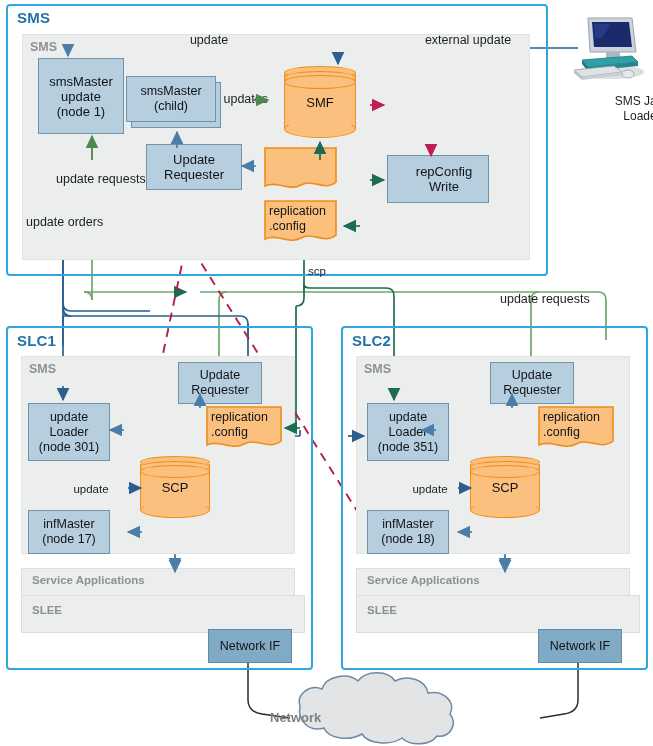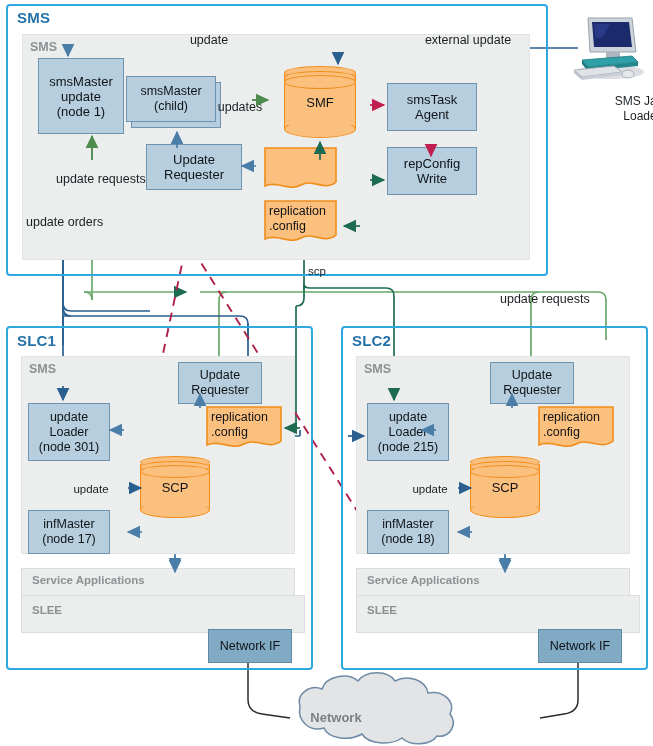--- a/index.html
+++ b/index.html
@@ -224,28 +224,22 @@
 
   <div class="cyl" style="left:284px;top:66px;width:72px;height:72px;">
     <div class="cbody"></div>
     <div class="cbot"></div>
     <div class="crib" style="top:0px;"></div>
     <div class="crib" style="top:5px;"></div>
     <div class="ctop" style="top:9px;height:14px;"></div>
     <div class="clabel">SMF</div>
   </div>
 
-  <div class="node" style="left:387px;top:83px;width:88px;height:46px;">
-    <div>
-      <span>smsTask</span>
-      <span>Agent</span>
-    </div>
-  </div>
-
-  <div class="node" style="left:387px;top:147px;width:88px;height:46px;">
+
+  <div class="node" style="left:387px;top:155px;width:88px;height:46px;padding-left:12px;">
     <div>
       <span>repConfig</span>
       <span>Write</span>
     </div>
   </div>
 
   <div class="doc" style="left:263px;top:146px;width:75px;height:46px;">
     <svg width="75" height="46" viewBox="0 0 75 46">
       <path d="M2,2 L73,2 L73,36 C62,46 50,32 38,39 C26,46 14,34 2,40 Z" fill="#fbc07e" stroke="#f08d19" stroke-width="1.6"></path>
     </svg>
@@ -255,21 +249,21 @@
     <svg width="75" height="46" viewBox="0 0 75 46">
       <path d="M2,2 L73,2 L73,36 C62,46 50,32 38,39 C26,46 14,34 2,40 Z" fill="#fbc07e" stroke="#f08d19" stroke-width="1.6"></path>
     </svg>
     <div class="dlabel">
       <span>replication</span>
       <span>.config</span>
     </div>
   </div>
 
   <div class="wlabel" style="left:169px;top:33px;width:80px;">update</div>
-  <div class="wlabel" style="left:212px;top:100px;width:56px;">updates</div>
+  <div class="wlabel" style="left:212px;top:92px;width:56px;text-align:right;">updates</div>
   <div class="wlabel" style="left:424px;top:33px;width:88px;">
     <span>external</span>
     <span>update</span>
   </div>
   <div class="wlabel" style="left:56px;top:172px;width:76px;">
     <span>update</span>
     <span>requests</span>
   </div>
   <div class="wlabel" style="left:26px;top:215px;width:72px;">
     <span>update</span>
@@ -378,21 +372,21 @@
     <div>
       <span>Update</span>
       <span>Requester</span>
     </div>
   </div>
 
   <div class="node" style="left:367px;top:403px;width:80px;height:56px;font-size:12.5px;">
     <div>
       <span>update</span>
       <span>Loader</span>
-      <span>(node 215)</span>
+      <span>(node 351)</span>
     </div>
   </div>
 
   <div class="doc" style="left:537px;top:405px;width:78px;height:46px;">
     <svg width="78" height="46" viewBox="0 0 78 46">
       <path d="M2,2 L76,2 L76,36 C64,46 51,32 39,39 C27,46 14,34 2,40 Z" fill="#fbc07e" stroke="#f08d19" stroke-width="1.6"></path>
     </svg>
     <div class="dlabel">
       <span>replication</span>
       <span>.config</span>
@@ -420,21 +414,21 @@
   <div class="bar" style="left:356px;top:568px;width:272px;height:26px;"></div>
   <div class="bar-label" style="left:367px;top:574px;">Service Applications</div>
 
   <div class="bar" style="left:356px;top:595px;width:282px;height:36px;"></div>
   <div class="bar-label" style="left:367px;top:604px;">SLEE</div>
 
   <div class="node dark" style="left:538px;top:629px;width:82px;height:32px;font-size:12.5px;">
     <span>Network IF</span>
   </div>
 
-  <div class="cloud-label" style="left:336px;top:710px;width:100px;text-align:center;margin-left:-50px;">Network</div>
+  <div class="cloud-label" style="left:320px;top:710px;width:100px;text-align:left;margin-left:-50px;">Network</div>
 
   <svg id="wires-top" viewBox="0 0 653 746">
     <g fill="none" stroke-width="1.7">
 
       <path d="M68,48 L68,56" stroke="#4a7ea8" marker-end="url(#ahBlue)"></path>
 
       <path d="M92,160 L92,136" stroke="#3f7f3f" marker-end="url(#ahGreen)"></path>
 
       <path d="M177,148 L177,132" stroke="#4a7ea8" marker-end="url(#ahBlue)"></path>
 

